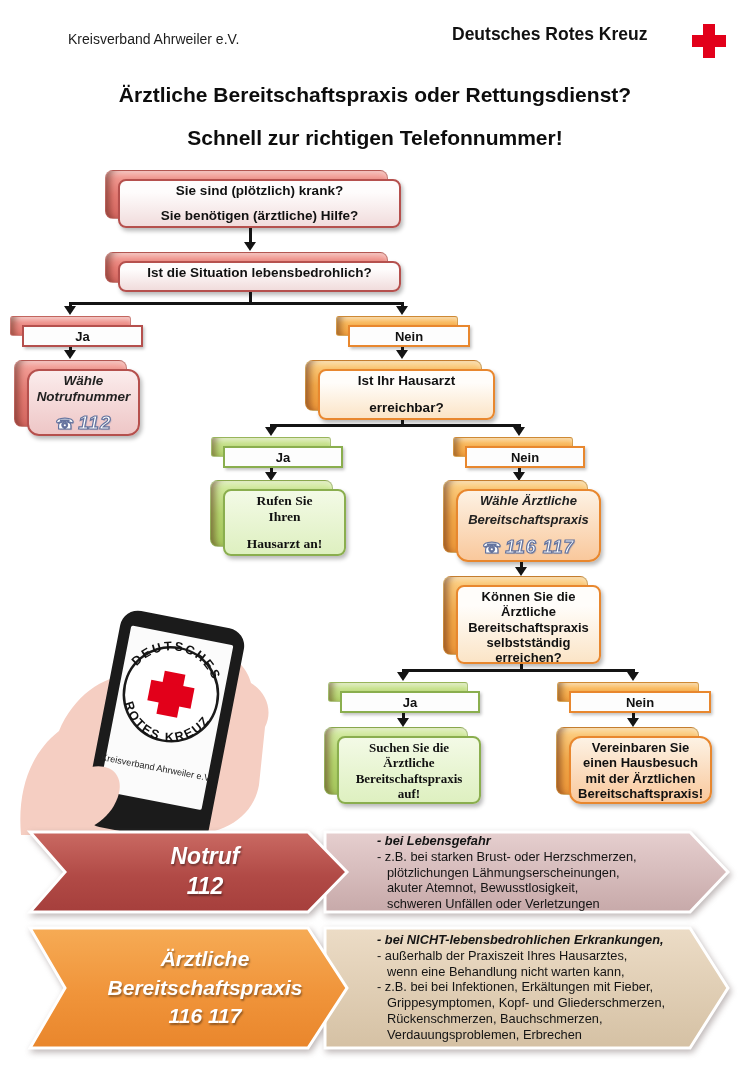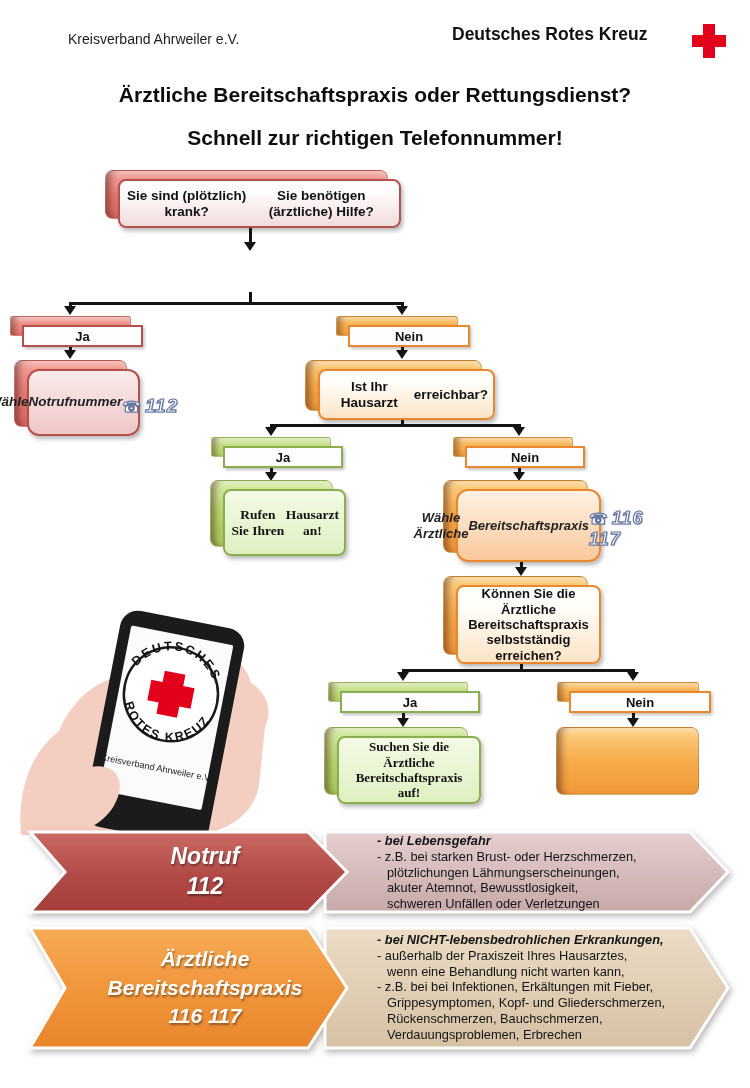--- a/index.html
+++ b/index.html
@@ -15,22 +15,22 @@
   .drk-cross .v { position:absolute; left:11px; top:0; width:12px; height:34px; background:#e2001a; }
   .drk-cross .h { position:absolute; left:0; top:11px; width:34px; height:12px; background:#e2001a; }
   .page-title { left:0; right:0; text-align:center; font-size:21px; font-weight:bold; color:#0d0d0d; }
 
   
   .b3 { position:absolute; }
   .b3-back { position:absolute; left:0; top:0; right:13px; bottom:9px; border-radius:8px;
              border:1px solid rgba(0,0,0,.18);
              box-shadow: inset 9px 0 7px -5px rgba(70,20,10,.5), inset 0 6px 6px -4px rgba(255,255,255,.55); }
   .b3-front { position:absolute; left:13px; top:9px; right:0; bottom:0; border-radius:8px;
-              display:flex; flex-direction:row; align-items:center; justify-content:center;
-              box-shadow:2px 3px 4px rgba(0,0,0,.28); padding:2px 5px; }
+              display:flex; flex-direction:column; align-items:center; justify-content:space-between;
+              box-shadow:2px 3px 4px rgba(0,0,0,.28); padding:2px 14px; }
   .red    .b3-back  { background:linear-gradient(180deg,#f4a49c 0%,#e87d75 50%,#d96a63 100%); }
   .red    .b3-front { border:2.5px solid #b5504d; background:linear-gradient(180deg,#fefcfc 25%,#f1dcdc 100%); }
   .red.fill .b3-front { background:linear-gradient(180deg,#fbecec 0%,#eec6c6 100%); border-radius:12px; }
   .orange .b3-back  { background:linear-gradient(180deg,#fcd084 0%,#f6ab4a 50%,#f0993a 100%); }
   .orange .b3-front { border:2.5px solid #e8872e; background:linear-gradient(180deg,#fffdfa 25%,#fbe4c6 100%); }
   .orange.fill .b3-front { background:linear-gradient(180deg,#fdf2e4 0%,#f9c89c 100%); border-radius:12px; }
   .green  .b3-back  { background:linear-gradient(180deg,#d6eca6 0%,#b8d971 50%,#a8cc5e 100%); }
   .green  .b3-front { border:2.5px solid #8aae4e; background:linear-gradient(180deg,#fbfef6 25%,#e7f3d2 100%); }
   .green.fill .b3-front { background:linear-gradient(180deg,#f3fae6 0%,#def0c0 100%); border-radius:8px;font-family:Liberation Serif, serif; }
 
@@ -98,20 +98,26 @@
     <div class="b3-back"></div>
     <div class="b3-front">
       <div class="qtext">Sie sind (plötzlich) krank?</div>
       <div class="qtext">Sie benötigen (ärztliche) Hilfe?</div>
     </div>
   </div>
 
   <div class="vl" style="left:249px; top:228px; height:14px;"></div>
   <div class="ah" style="left:244px; top:242px;"></div>
 
+  <div class="b3 red" style="left:105px; top:252px; width:296px; height:40px;">
+    <div class="b3-back"></div>
+    <div class="b3-front">
+      <div class="qtext">Ist die Situation lebensbedrohlich?</div>
+    </div>
+  </div>
 
   <div class="vl" style="left:249px; top:292px; height:12px;"></div>
   <div class="hl" style="left:70px; top:302px; width:334px;"></div>
   <div class="vl" style="left:69px; top:302px; height:5px;"></div>
   <div class="ah" style="left:64px; top:306px;"></div>
   <div class="vl" style="left:401px; top:302px; height:5px;"></div>
   <div class="ah" style="left:396px; top:306px;"></div>
 
   <div class="tag red" style="left:10px; top:316px; width:133px;">
     <div class="tag-back"></div>
@@ -219,20 +225,23 @@
 
   <div class="b3 green fill" style="left:324px; top:727px; width:157px; height:77px;">
     <div class="b3-back"></div>
     <div class="b3-front">
       <div class="qtext sm">Suchen Sie die Ärztliche Bereitschaftspraxis auf!</div>
     </div>
   </div>
 
   <div class="b3 orange fill" style="left:556px; top:727px; width:156px; height:77px;">
     <div class="b3-back"></div>
+    <div class="b3-front">
+      <div class="qtext sm">Vereinbaren Sie einen Hausbesuch mit der Ärztlichen Bereitschaftspraxis!</div>
+    </div>
   </div>
 
   <svg class="abs" style="left:15px; top:575px;" width="290" height="260" viewBox="0 0 290 260">
     <path d="M6,260 C2,214 16,178 44,156 C58,122 88,100 116,100 C140,78 170,64 196,72 C218,78 232,92 236,108 C252,118 258,136 250,152 L244,210 C238,244 206,260 172,260 Z" fill="#f5cec2"></path>
     <g transform="rotate(11 145 165)">
       <rect x="84" y="42" width="126" height="220" rx="18" fill="#1b1b1b"></rect>
       <rect x="95" y="58" width="104" height="168" rx="2" fill="#fbfbfb"></rect>
       <circle cx="147" cy="118" r="47" fill="#ffffff" stroke="#1a1a1a" stroke-width="2.5"></circle>
       <g>
         <rect x="136.5" y="96" width="21" height="44" fill="#e2001a"></rect>

